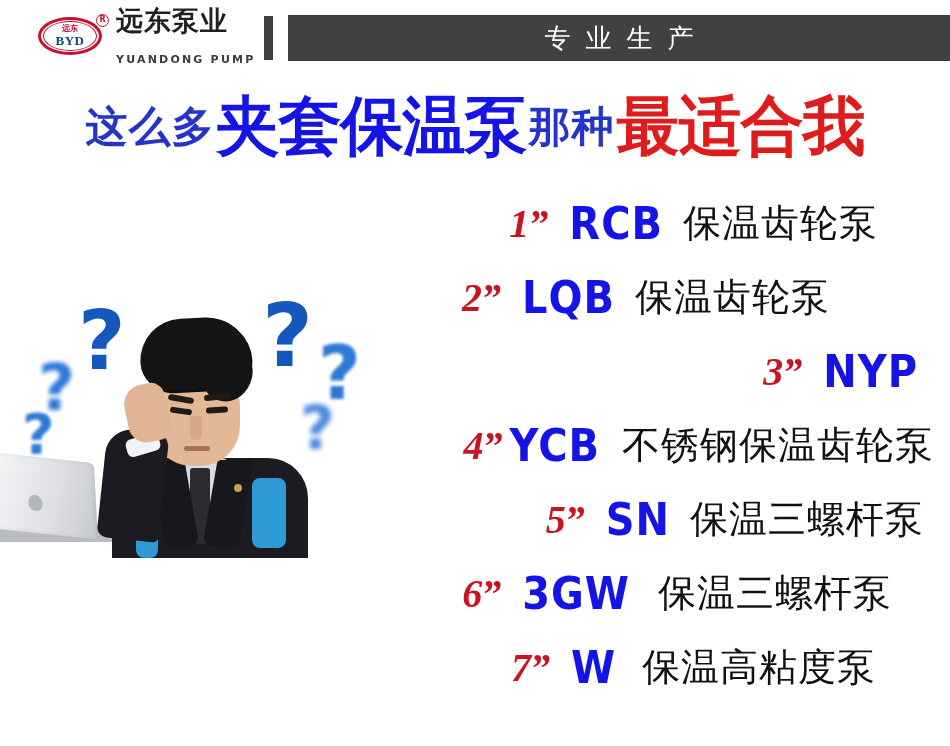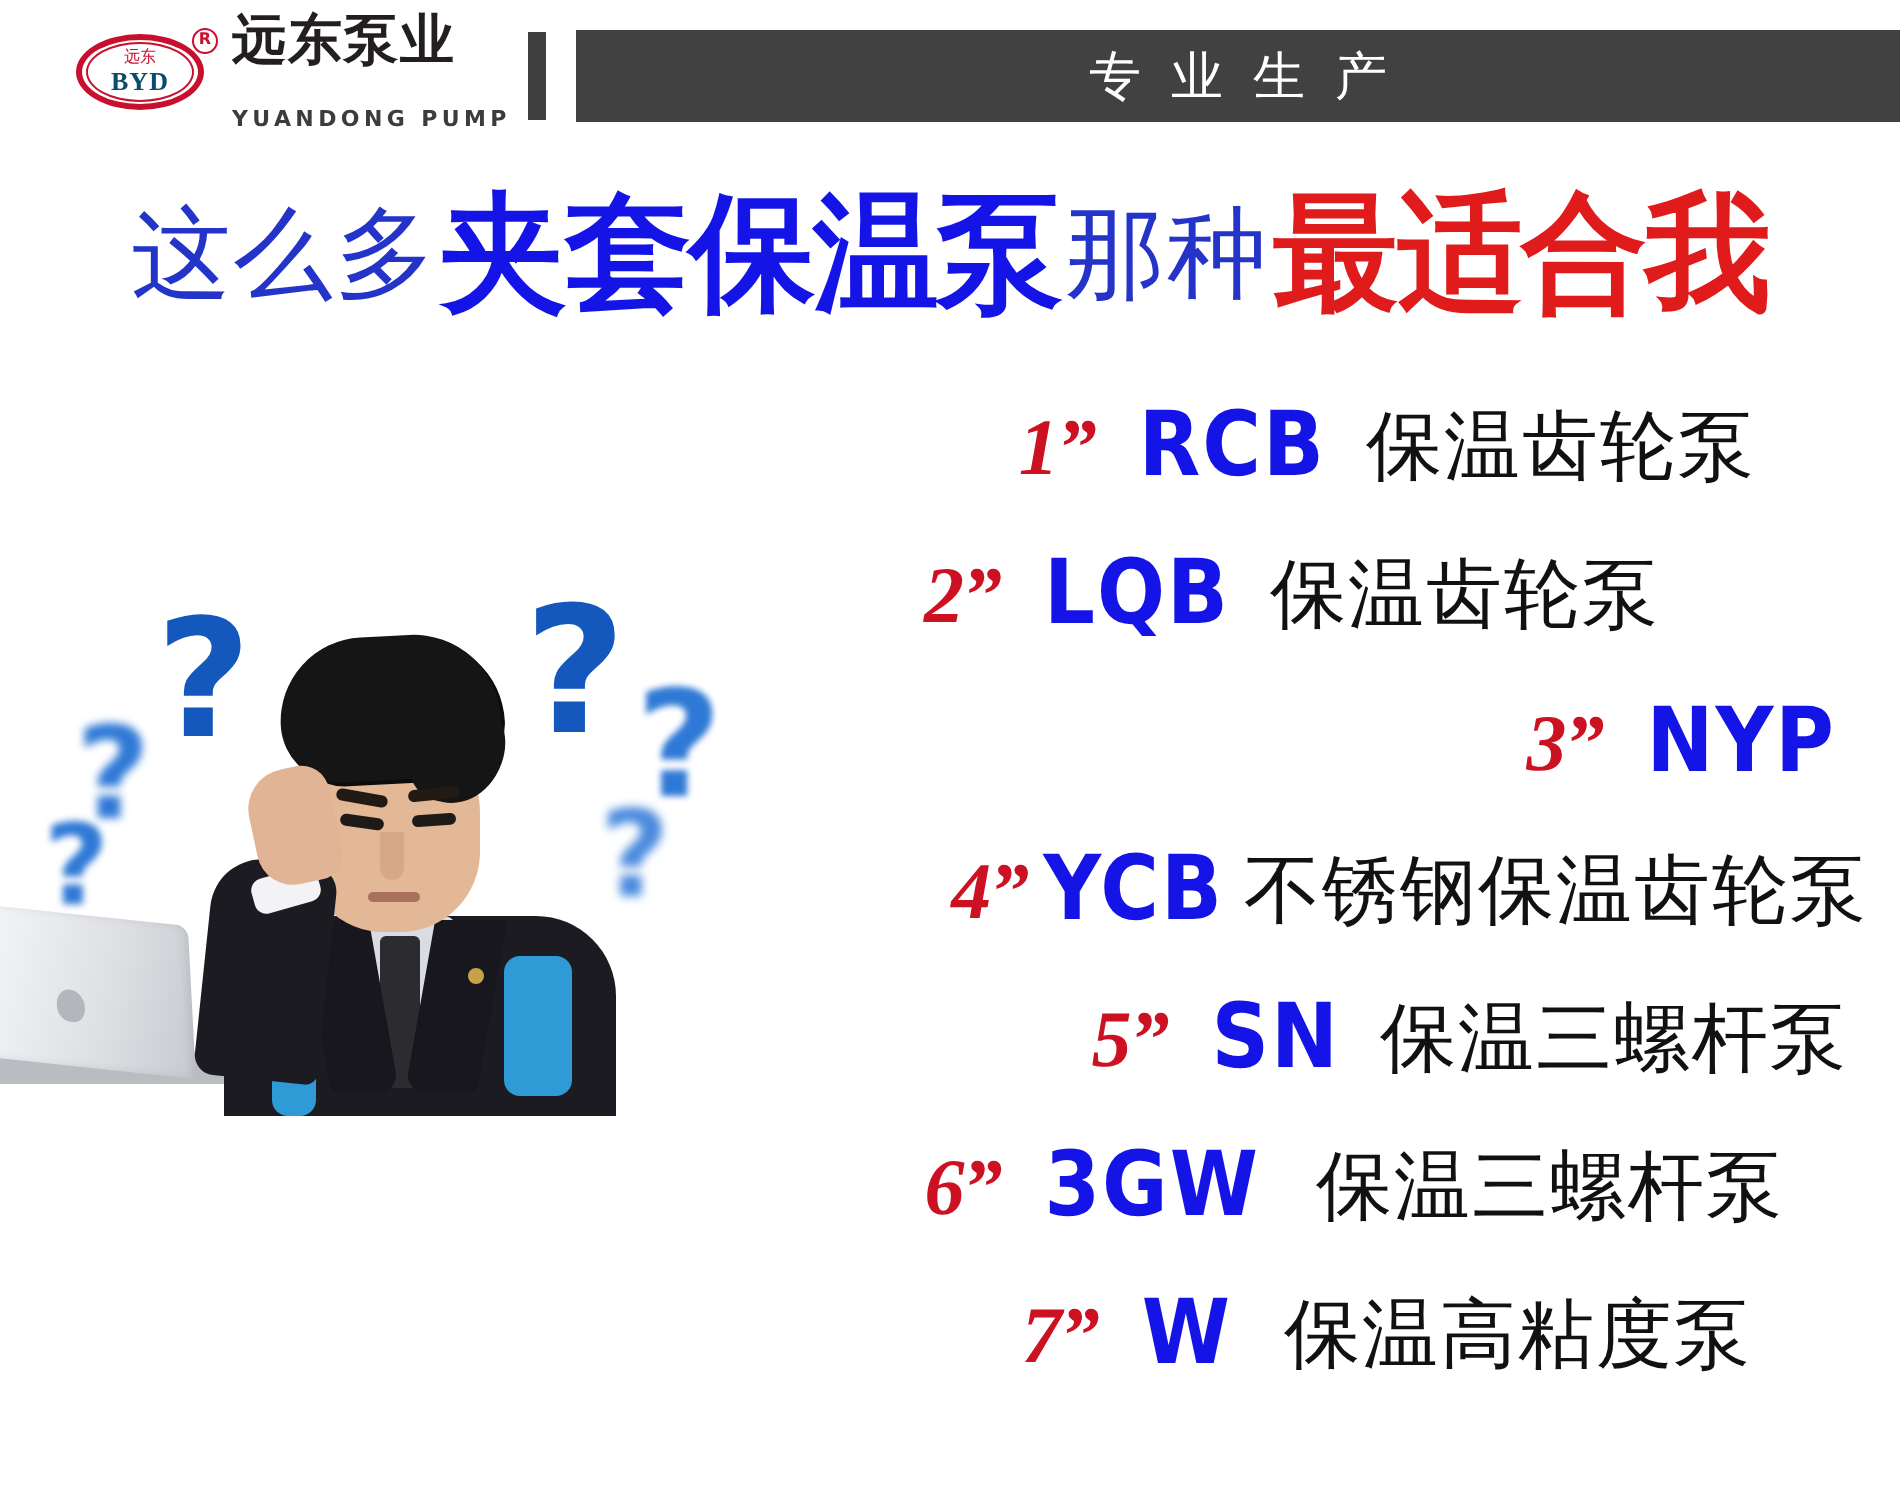--- a/index.html
+++ b/index.html
@@ -55,21 +55,21 @@
     box-sizing: border-box;
     display: flex;
     flex-direction: column;
     align-items: center;
     justify-content: center;
     line-height: 1;
   }
   .logo-cn {
     color: #c8102e;
     font-size: 8px;
-    font-weight: normal;
+    font-weight: bold;
     letter-spacing: 0px;
     transform: scaleY(1.05);
   }
   .logo-byd {
     color: #0c4a6e;
     font-size: 13px;
     font-weight: bold;
     font-family: "Liberation Serif", serif;
     letter-spacing: 0.5px;
     margin-top: 1px;
@@ -143,22 +143,22 @@
     left: 0; top: 86px;
     width: 950px;
     height: 82px;
     display: flex;
     align-items: center;
     justify-content: center;
     white-space: nowrap;
   }
   .hl-thin-blue {
     color: #2433c8;
-    font-size: 50px;
-    font-weight: 400;
+    font-size: 42px;
+    font-weight: 700;
     letter-spacing: 1px;
   }
   .hl-bold-blue {
     color: #1414e6;
     font-size: 63px;
     font-weight: bold;
     letter-spacing: -1px;
     margin: 0 2px;
     transform: scaleY(1.02);
   }
@@ -467,21 +467,21 @@
     </div>
 
     <div class="product-row" style="padding-right:22px;">
       <span class="p-num">3”</span>
       <span class="p-model">NYP</span>
     </div>
 
     <div class="product-row" style="padding-right:6px;">
       <span class="p-num">4”</span>
       <span class="p-model" style="margin-left:8px;">YCB</span>
-      <span class="p-desc" style="margin-left:10px;">不锈钢保温齿轮泵</span>
+      <span class="p-desc" style="margin-left:22px;">不锈钢保温齿轮泵</span>
     </div>
 
     <div class="product-row" style="padding-right:16px;">
       <span class="p-num">5”</span>
       <span class="p-model">SN</span>
       <span class="p-desc">保温三螺杆泵</span>
     </div>
 
     <div class="product-row" style="padding-right:48px;">
       <span class="p-num">6”</span>

